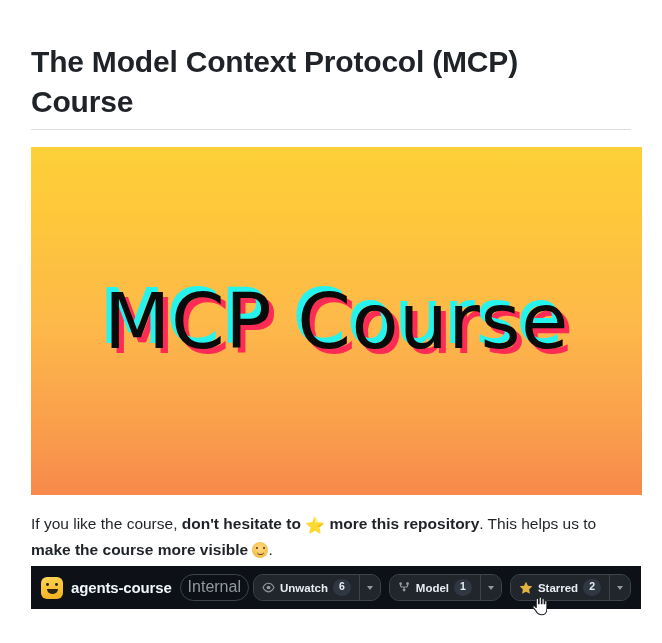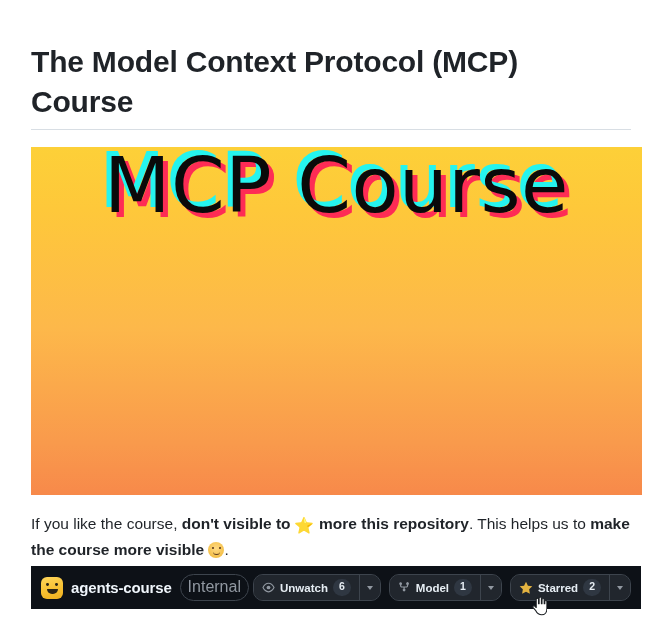--- a/index.html
+++ b/index.html
@@ -56,21 +56,21 @@
     background: linear-gradient(180deg, #fdd038 0%, #fec83a 18%, #fdb84a 52%, #f99a4c 85%, #f7894a 100%);
     overflow: hidden;
   }
   .banner-text-wrap {
     position: absolute;
     left: 0;
     top: 0;
     width: 611px;
     height: 348px;
     display: flex;
-    align-items: flex-start;
+    align-items: center;
     justify-content: center;
   }
   .banner-text {
     position: relative;
     font-family: "DejaVu Sans", sans-serif;
     font-size: 77px;
     font-weight: 400;
     line-height: 1;
     letter-spacing: 0.5px;
     color: #0a0a0a;
@@ -274,21 +274,21 @@
 
   <h1 class="doc-title">The Model Context Protocol (MCP) Course</h1>
   <div class="title-rule"></div>
 
   <div class="banner">
     <div class="banner-text-wrap">
       <div class="banner-text">MCP Course</div>
     </div>
   </div>
 
-  <p class="para"><span>If you like the course, </span><b>don't visible to </b><span class="emoji emoji-star">⭐</span><b> more this repository</b><span>. This helps us to </span><b>make the course more visible </b><span class="emoji-smile"><i></i></span><span>.</span></p>
+  <p class="para"><span>If you like the course, </span><b>don't hesitate to </b><span class="emoji emoji-star">⭐</span><b> more this repository</b><span>. This helps us to </span><b>make the course more visible </b><span class="emoji-smile"><i></i></span><span>.</span></p>
 
   <div class="repo-bar">
 
     <div class="repo-left">
       <div class="avatar">
         <span class="eye l"></span>
         <span class="eye r"></span>
         <span class="mouth"></span>
       </div>
       <span class="repo-name">agents-course</span>

